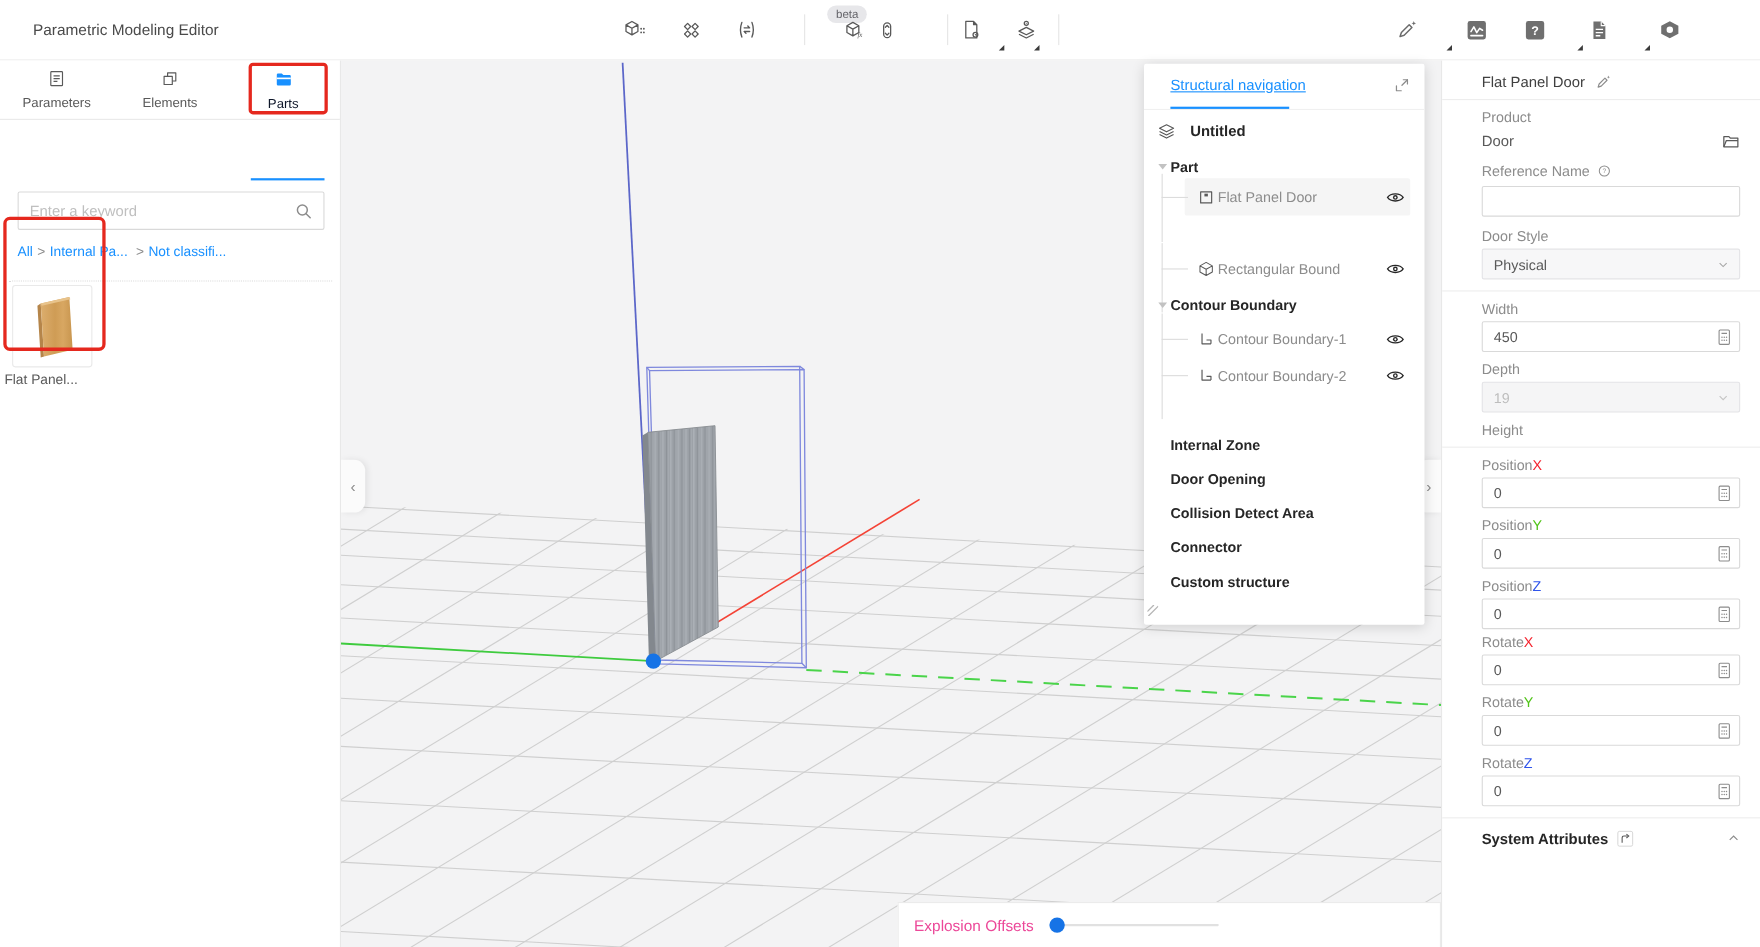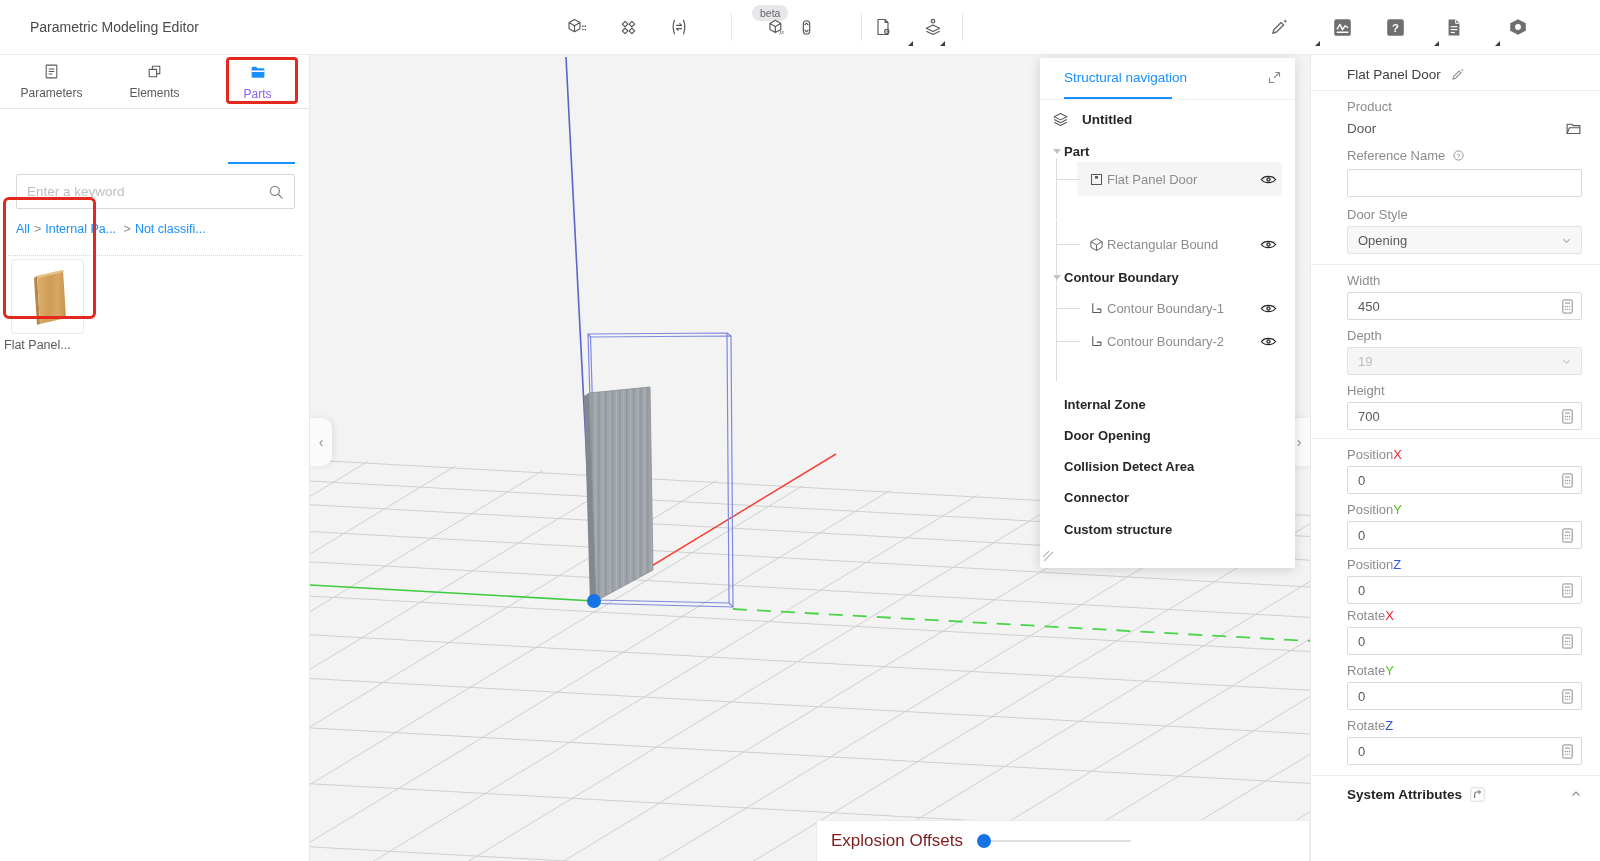--- a/index.html
+++ b/index.html
@@ -14,21 +14,21 @@
   .tb-divider { width:1px; height:28px; top:13px; background:#e5e5e5; }
   .beta-pill { left:752px; top:5px; height:16px; padding:0 8px; background:#e7e7ea; border-radius:9px;
                font-size:10.5px; line-height:16px; color:#66666b; }
   .caret-br { width:0; height:0; border-left:5px solid transparent; border-bottom:5px solid #3b3b3b; }
 
   
   .left-panel { left:0; top:55px; width:310px; height:806px; background:#fff; border-right:1px solid #e8e8e8; }
   .tabs { display:flex; height:54px; border-bottom:1px solid #e8e8e8; }
   .tab { width:103px; display:flex; flex-direction:column; align-items:center; justify-content:center; gap:3px;
          font-size:12px; color:#595959; cursor:pointer; }
-  .tab.active { color:#8b5cf6;text-align:right; }
+  .tab.active { color:#0f172a;text-align:right; }
   .tab-underline { left:228px; top:107px; width:67px; height:2px; background:#1890ff; }
   .searchbox { left:16px; top:119px; width:279px; height:35px; border:1px solid #d9d9d9; border-radius:2px;
                display:flex; align-items:center; }
   .searchbox input { flex:1; border:0; outline:0; padding:0 10px; font-size:13.5px; color:#595959;
                      font-family:"Liberation Sans",sans-serif; background:transparent; }
   .searchbox input::placeholder { color:#bfbfbf; }
   .search-ic { padding-right:9px; display:flex; }
   .breadcrumb { left:16px; top:167px; font-size:12.5px; color:#1890ff; white-space:nowrap; }
   .breadcrumb .sep { color:#8c8c8c; margin:0 4px; }
   .dotted-rule { left:8px; top:200px; width:294px; border-top:1px dotted #d9d9d9; }
@@ -43,21 +43,21 @@
   .viewport { left:310px; top:55px; width:1000px; height:806px; background:#f3f3f4; overflow:hidden; }
   .vp-tab { width:22px; height:48px; background:#fbfbfb; color:#8c8c8c; font-size:14px;
             display:flex; align-items:center; justify-content:center; cursor:pointer; }
   .vp-tab.left { left:0; top:363px; border-radius:0 10px 10px 0; box-shadow:2px 0 6px rgba(0,0,0,.08); }
   .vp-tab.right { left:978px; top:363px; border-radius:10px 0 0 10px; box-shadow:-2px 0 6px rgba(0,0,0,.08); }
 
   
   .struct-panel { left:1040px; top:58px; width:255px; height:510px; background:#fff; border-radius:2px;
                   box-shadow:0 2px 12px rgba(0,0,0,.15); z-index:20; }
   .sp-header { height:42px; border-bottom:1px solid #f0f0f0; position:relative; }
-  .sp-title { position:absolute; left:24px; top:0; line-height:40px; font-size:13.5px; color:#1890ff; cursor:pointer; }
+  .sp-title { position:absolute; left:24px; top:0; line-height:40px; font-size:13.5px; color:#1890ff; cursor:pointer;text-decoration:underline; }
   .sp-underline { position:absolute; left:24px; top:39px; width:108px; height:2px; background:#1890ff; }
   .sp-expand { position:absolute; right:13px; top:12px; cursor:pointer; display:flex; }
   .trow { position:absolute; left:0; width:100%; height:30px; display:flex; align-items:center; cursor:pointer; }
   .trow .sec-caret { width:0; height:0; border-left:4px solid transparent; border-right:4px solid transparent;
                      border-top:5px solid #c2c2c2; position:absolute; left:13px; }
   .sec-label { position:absolute; left:24px; font-size:13px; font-weight:700; color:#262626; }
   .child-ic { position:absolute; left:49px; display:flex; }
   .child-label { position:absolute; left:67px; font-size:13px; color:#8c8c8c; }
   .row-hl { position:absolute; left:37px; right:13px; top:0; bottom:0; background:#f5f5f5; border-radius:2px; }
   .eye { position:absolute; right:18px; display:flex; cursor:pointer; }
@@ -84,21 +84,21 @@
   .sel.disabled { background:#f5f5f6; color:#bdbdbd; cursor:default; }
   .sec-head { display:flex; align-items:center; gap:7px; padding-top:8px; height:28px; }
   .sec-head .h { font-size:13.5px; font-weight:700; color:#262626; }
   .sec-head .sp { flex:1; }
   .ax-x { color:#f5222d; } .ax-y { color:#52c41a; } .ax-z { color:#2f54eb; }
   .gap8 { height:8px; } .gap10 { height:10px; }
 
   
   .bottom-bar { left:816px; top:820px; width:494px; height:41px; background:#fff;
                 border:1px solid #ebebeb; border-bottom:none; display:flex; align-items:center; z-index:15; }
-  .eo-label { margin-left:14px; font-size:17px; color:#7f1d1d; white-space:nowrap; }
+  .eo-label { margin-left:14px; font-size:14px; color:#ec4899; white-space:nowrap; }
   .slider { position:relative; margin-left:18px; width:150px; height:14px; cursor:pointer; }
   .slider .track { position:absolute; left:0; right:0; top:6px; height:2px; background:#e1e1e1; border-radius:1px; }
   .slider .dot { position:absolute; left:-4px; top:0; width:14px; height:14px; border-radius:50%; background:#1673e6; }
   .view-btns { position:absolute; right:0; top:0; height:100%; display:flex; }
   .vb { height:100%; display:flex; align-items:center; justify-content:center; border-left:1px solid #ececec;
         color:#8c8c8c; font-size:13px; font-weight:700; cursor:pointer; letter-spacing:.5px; }
   .excl { width:17px; height:17px; border-radius:50%; background:#aeaeae; color:#fff; font-size:11px; font-weight:700;
           display:flex; align-items:center; justify-content:center; }
 </style>
 </head>
@@ -508,21 +508,21 @@
           <text x="12" y="16" font-size="11" fill="#8c8c8c" stroke="none" text-anchor="middle" font-family="Liberation Sans, sans-serif">?</text>
         </svg>
       </span>
     </div>
     <div class="inp">
       <input type="text" style="padding-right: 10px;" value="">
     </div>
 
     <div class="lab" style="margin-top:10px">Door Style</div>
     <div class="sel">
-      <span>Opening</span>
+      <span>Physical</span>
       <svg width="11" height="11" viewBox="0 0 24 24" fill="none" stroke="#a6a6a6" stroke-width="2.2">
           <polyline points="5,9 12,16 19,9"></polyline>
         </svg>
     </div>
     <div class="gap10"></div>
   </div>
 
   <div class="hr"></div>
 
   <div class="rp-pad">
@@ -546,35 +546,20 @@
 
     <div class="lab">Depth</div>
     <div class="sel disabled">
       <span>19</span>
       <svg width="11" height="11" viewBox="0 0 24 24" fill="none" stroke="#c4c4c4" stroke-width="2.2">
           <polyline points="5,9 12,16 19,9"></polyline>
         </svg>
     </div>
 
     <div class="lab">Height</div>
-    <div class="inp">
-      <input type="text" value="700" style="">
-      <span class="calc">
-        <svg width="15" height="17" viewBox="0 0 24 26" fill="none" stroke="#8c8c8c" stroke-width="1.6">
-          <rect x="4.5" y="2.5" width="15" height="21" rx="1.5"></rect>
-            <line x1="8" y1="7.5" x2="16" y2="7.5"></line>
-          <circle cx="8.7" cy="13" r="1.1" fill="#8c8c8c" stroke="none"></circle>
-            <circle cx="12" cy="13" r="1.1" fill="#8c8c8c" stroke="none"></circle>
-            <circle cx="15.3" cy="13" r="1.1" fill="#8c8c8c" stroke="none"></circle>
-          <circle cx="8.7" cy="17.5" r="1.1" fill="#8c8c8c" stroke="none"></circle>
-            <circle cx="12" cy="17.5" r="1.1" fill="#8c8c8c" stroke="none"></circle>
-            <circle cx="15.3" cy="17.5" r="1.1" fill="#8c8c8c" stroke="none"></circle>
-        </svg>
-      </span>
-    </div>
     <div class="gap8"></div>
   </div>
 
   <div class="hr"></div>
 
   <div class="rp-pad">
 
     <div class="lab"><span>Position</span><span class="ax-x">X</span></div>
     <div class="inp"><input type="text" value="0" style="">
       <span class="calc">

